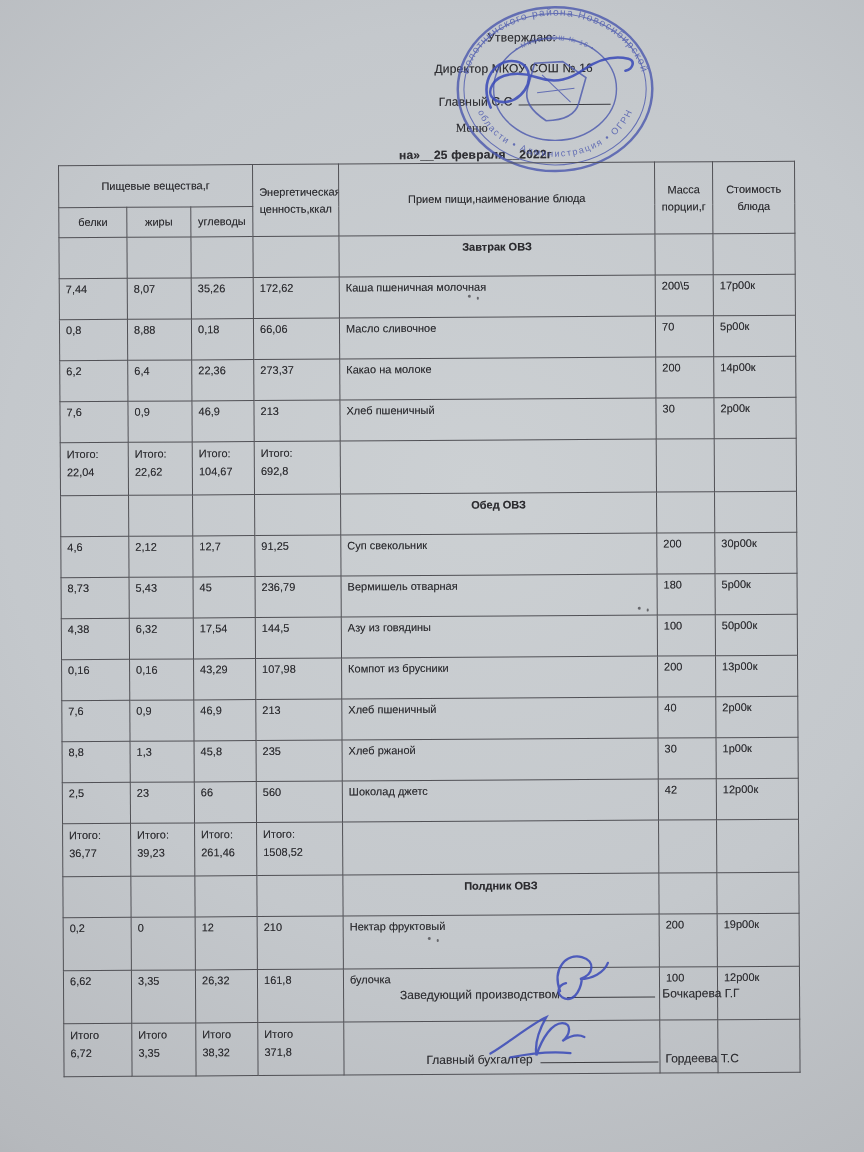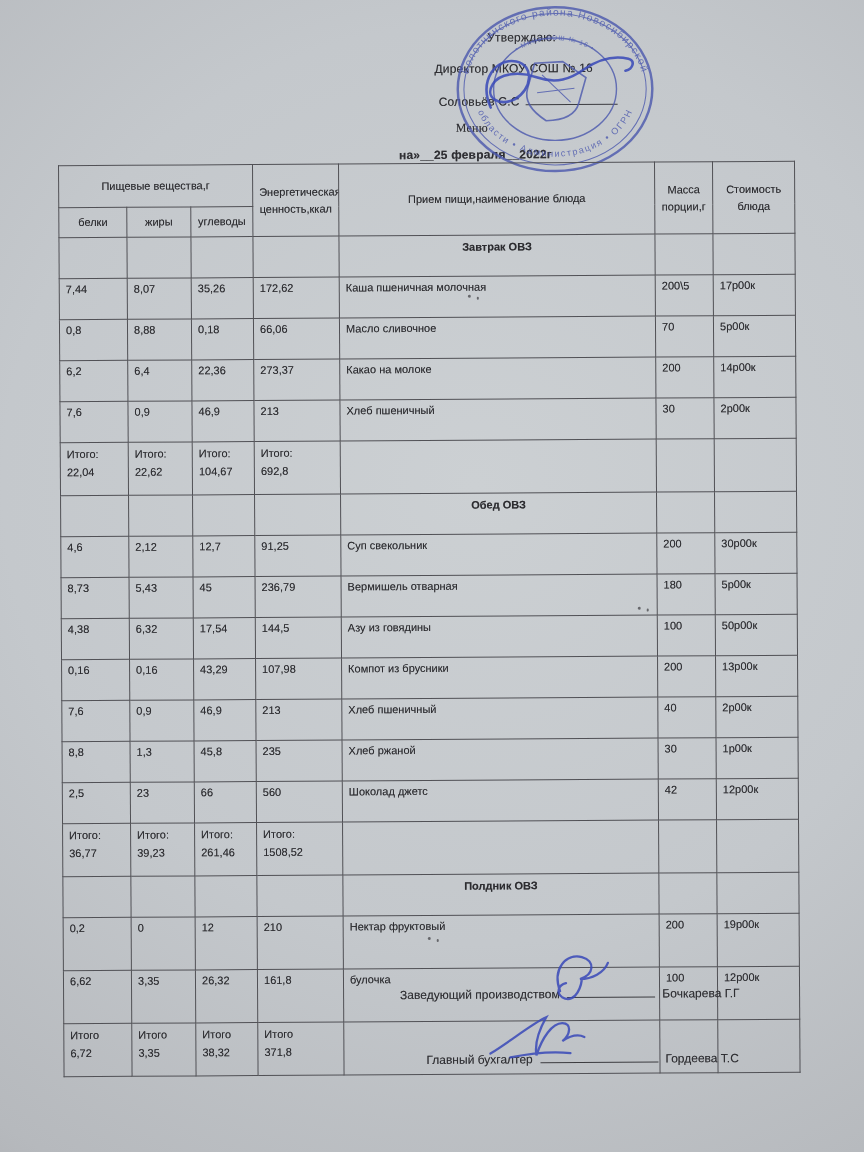--- a/index.html
+++ b/index.html
@@ -40,21 +40,21 @@
   .footer-line{position:absolute;font-size:12px;white-space:nowrap;text-shadow:0 0 .5px rgba(47,47,51,.5);}
 </style>
 </head>
 <body>
 
 <div class="page">
   <div class="content">
 
     <div class="txt" style="left:487px;top:31px;">Утверждаю:</div>
     <div class="txt" style="left:434px;top:62px;">Директор МКОУ СОШ № 16</div>
-    <div class="txt" style="left:438px;top:93px;"><span>Соловьёв С.С</span><span class="sig-underline" style="width:92px;margin-left:6px;"></span></div>
+    <div class="txt" style="left:438px;top:93px;"><span>Главный С.С</span><span class="sig-underline" style="width:92px;margin-left:6px;"></span></div>
     <div class="txt" style="left:455px;top:121px;font-family:Liberation Serif, serif;">Меню</div>
     <div class="txt" style="left:398px;top:148px;font-weight:bold;">на»__25 февраля__2022г</div>
 
     <svg class="stamp" width="205" height="172" viewBox="0 0 200 168">
       <defs>
         <path id="arcTop" d="M 13,84 A 87,72 0 0 1 187,84"></path>
         <path id="arcBot" d="M 20,84 A 80,66 0 0 0 180,84"></path>
         <path id="arcInner" d="M 42,84 A 58,48 0 0 1 158,84"></path>
       </defs>
       <g fill="none" stroke="#4c59ae" opacity="0.92">

